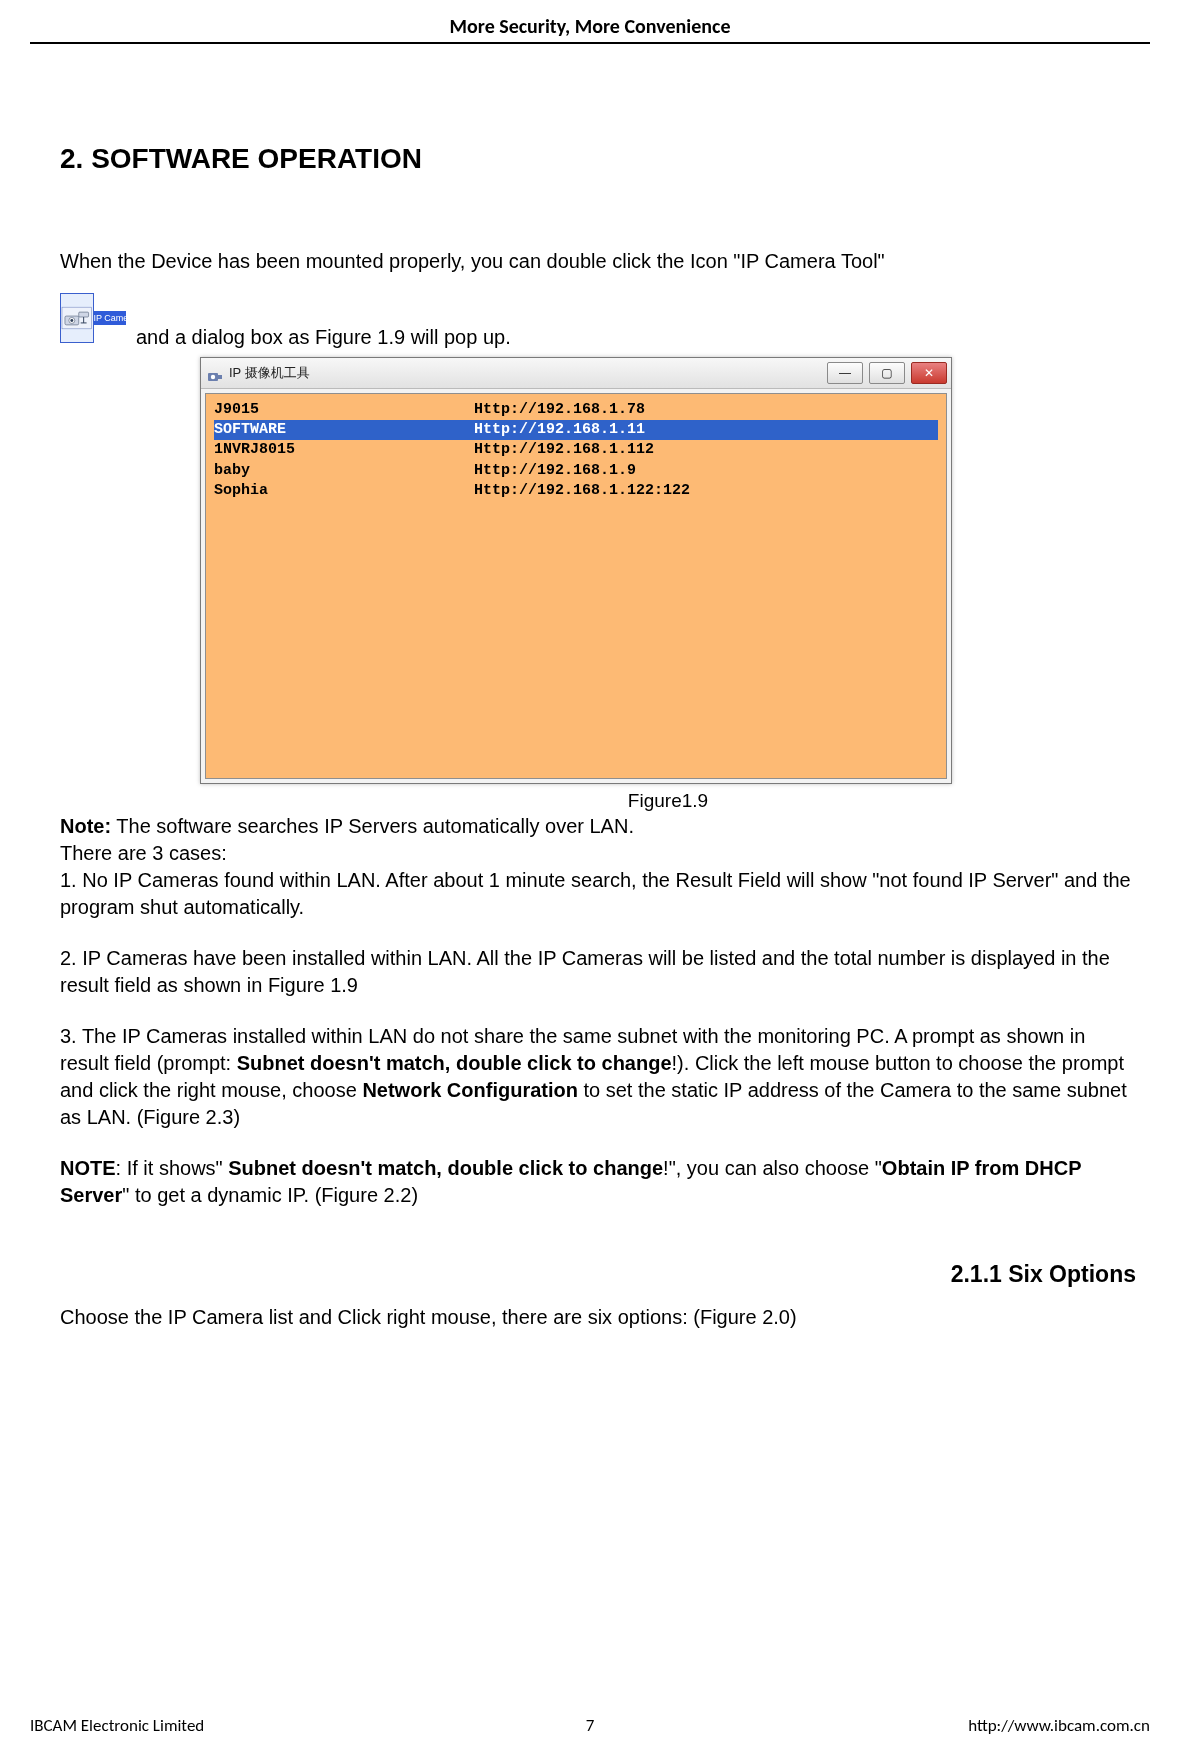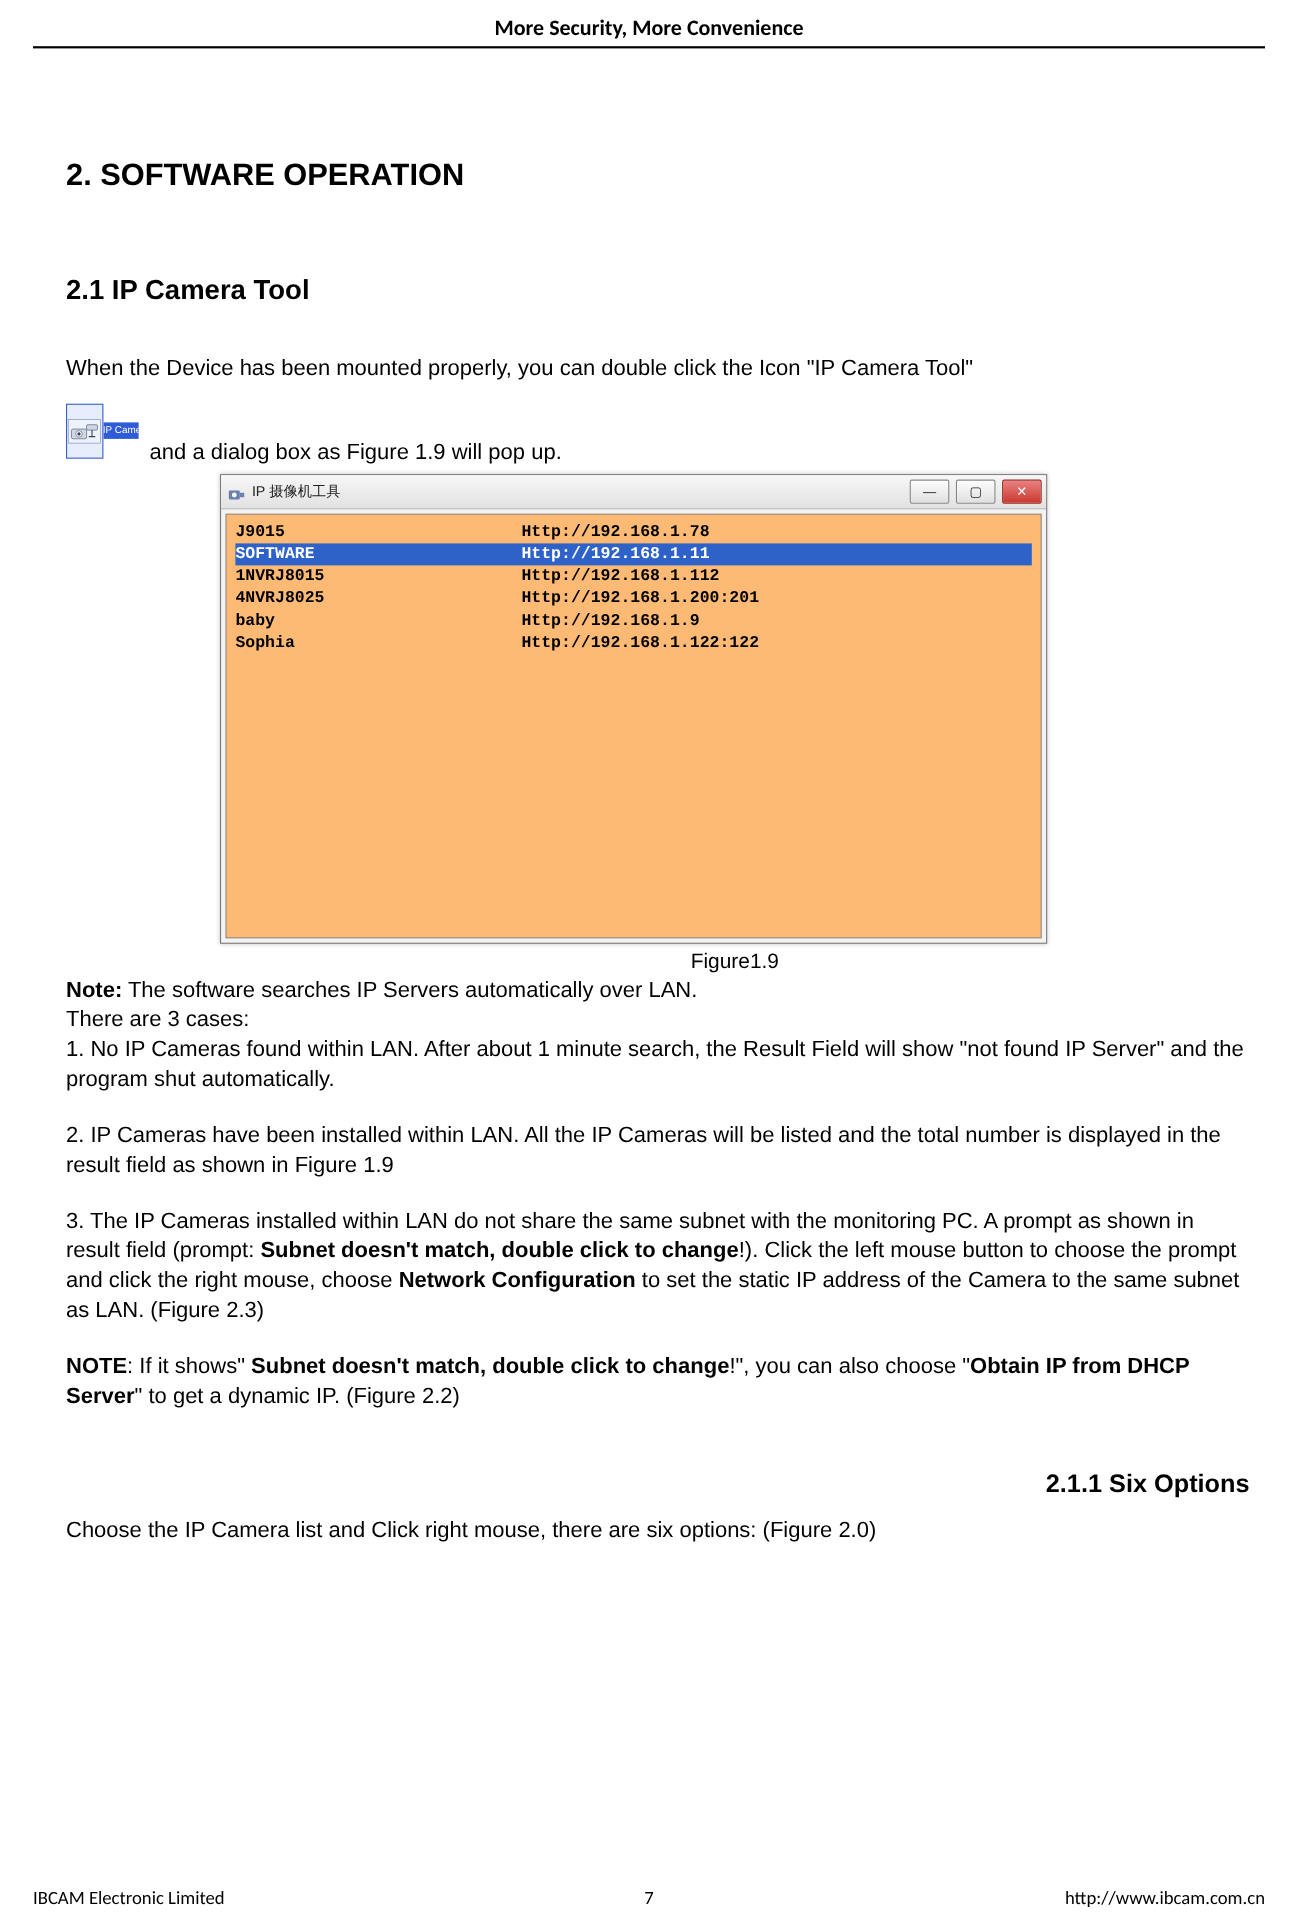--- a/index.html
+++ b/index.html
@@ -37,21 +37,20 @@
 </style>
 </head>
 <body>
 <div class="page">
 
   <div class="header-title">More Security, More Convenience</div>
   <div class="hr-top"></div>
 
   <div class="content">
     <h1 class="sec">2. SOFTWARE OPERATION</h1>
-    <h2 class="sub">2.1 IP Camera Tool</h2>
 
     <p class="body-p">When the Device has been mounted properly, you can double click the Icon "IP Camera Tool"</p>
 
     <div class="inline-row">
       <div class="desktop-icon">
         <div class="icon-box">
           <svg viewBox="0 0 64 48">
             <rect x="2" y="2" width="60" height="44" fill="#eef2fb" stroke="#6478b8"></rect>
             <rect x="8" y="20" width="28" height="18" rx="3" fill="#cfd6e6" stroke="#31415b"></rect>
             <circle cx="22" cy="29" r="6" fill="#fff" stroke="#31415b"></circle>
@@ -79,21 +78,20 @@
           <span class="title-text">IP 摄像机工具</span>
           <span class="spacer"></span>
           <span class="win-btn">—</span>
           <span class="win-btn">▢</span>
           <span class="win-btn close">✕</span>
         </div>
         <div class="win-body" id="win-body">
             <div class="list-row"><span class="col-name">J9015</span><span>Http://192.168.1.78</span></div>
             <div class="list-row sel"><span class="col-name">SOFTWARE</span><span>Http://192.168.1.11</span></div>
             <div class="list-row"><span class="col-name">1NVRJ8015</span><span>Http://192.168.1.112</span></div>
-            <div class="list-row"><span class="col-name">4NVRJ8025</span><span>Http://192.168.1.200:201</span></div>
             <div class="list-row"><span class="col-name">baby</span><span>Http://192.168.1.9</span></div>
             <div class="list-row"><span class="col-name">Sophia</span><span>Http://192.168.1.122:122</span></div>
           </div>
       </div>
       <div class="fig-caption">Figure1.9</div>
     </div>
 
     <p class="body-p">
       <span class="note-strong">Note:</span><span> The software searches IP Servers automatically over LAN.</span>
     </p>

